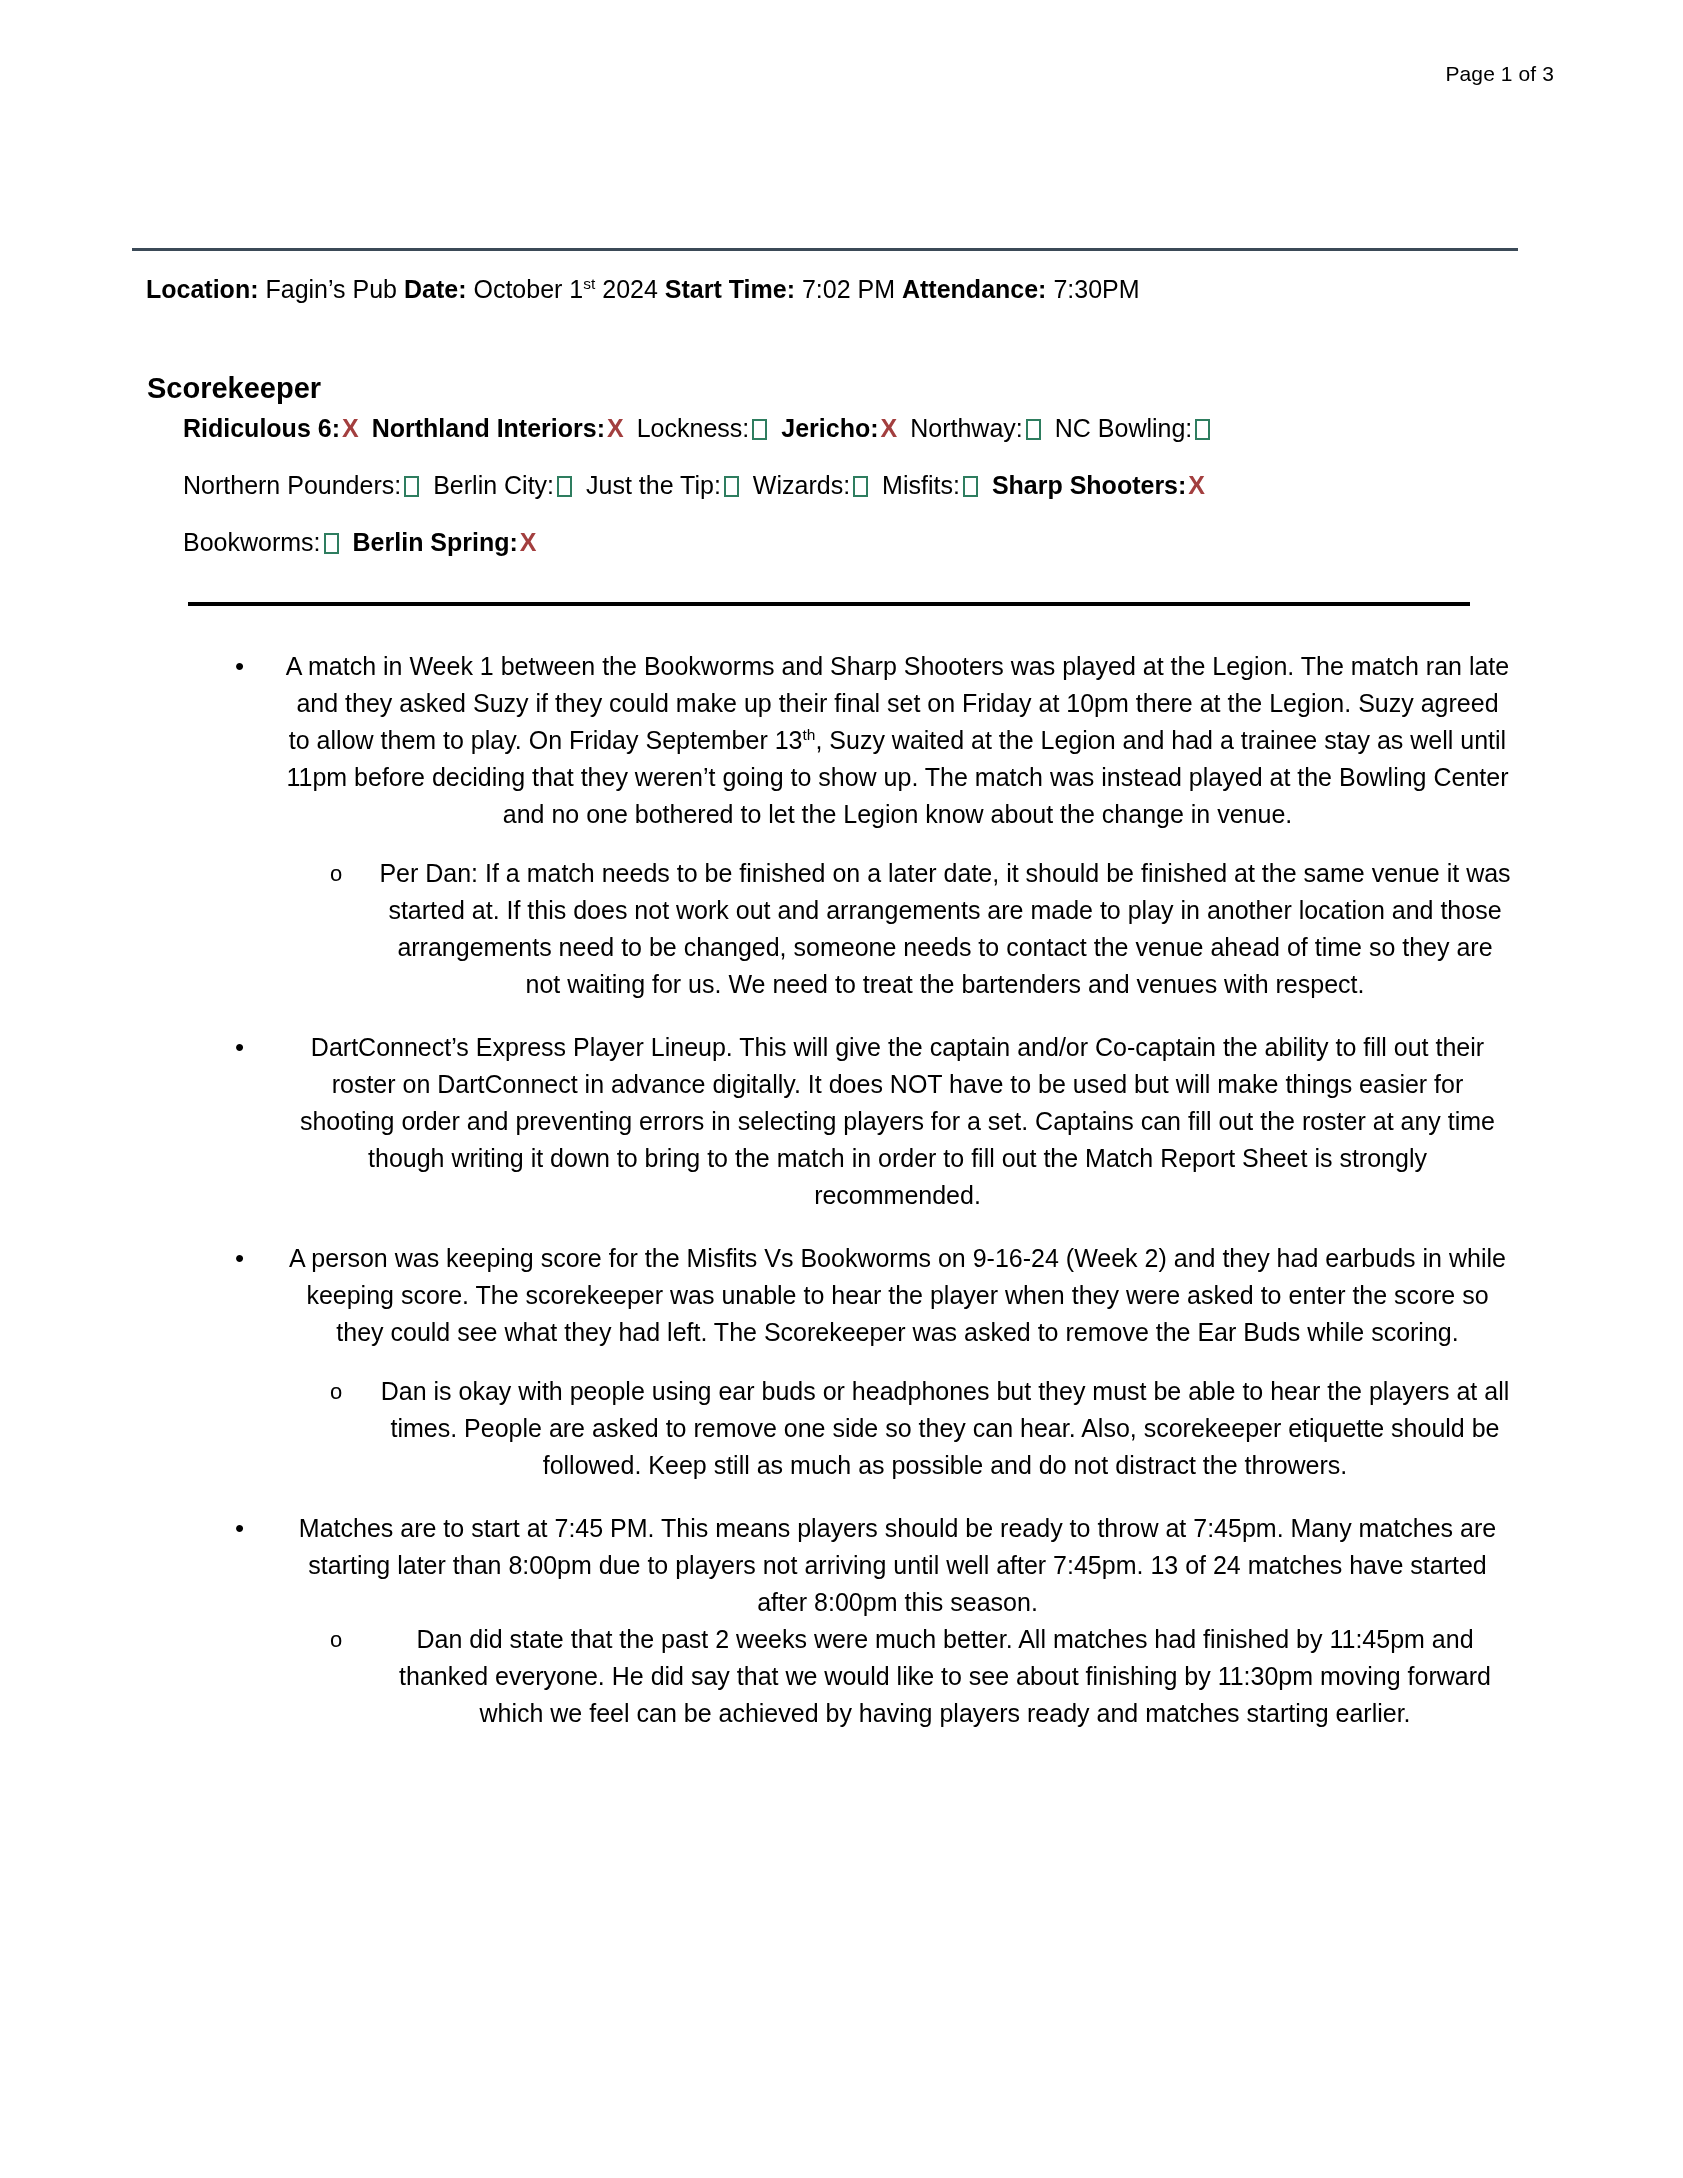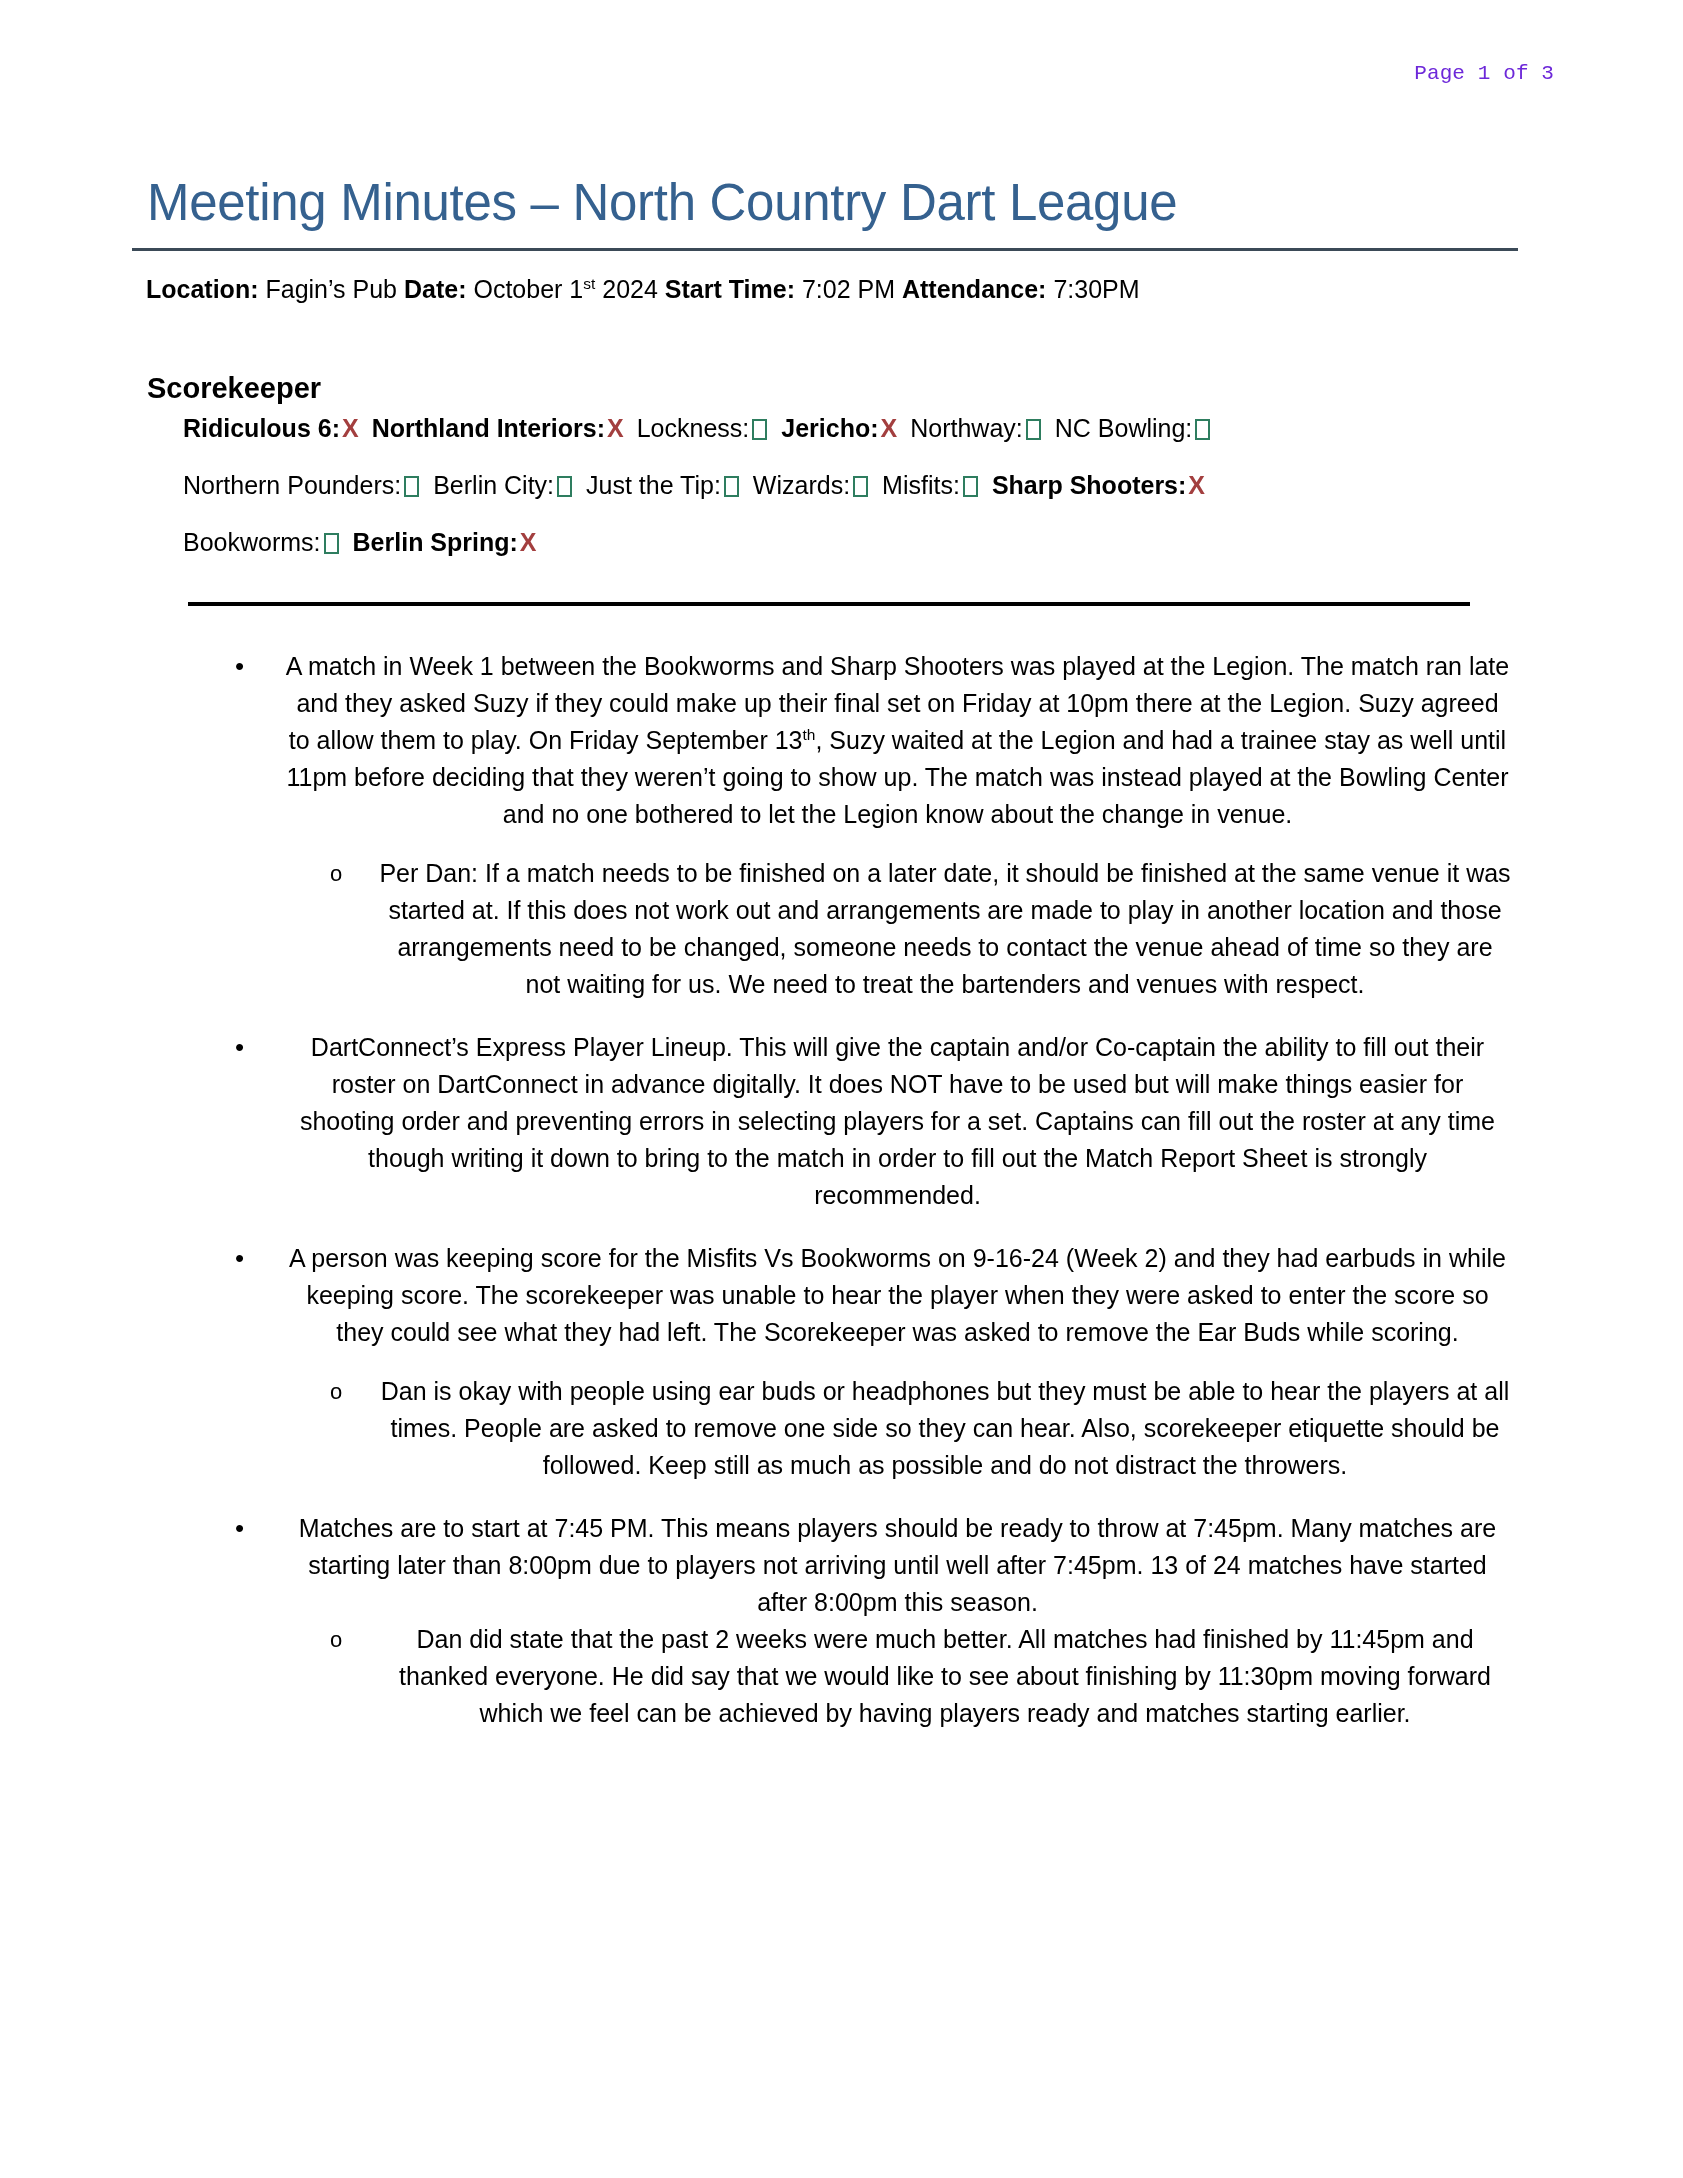--- a/index.html
+++ b/index.html
@@ -17,23 +17,22 @@
     box-sizing: border-box;
     overflow: hidden;
   }
 
   
   .page-number {
     position: absolute;
     top: 62px;
     right: 129px;
     font-size: 21px;
-    color: #6d28d9;
+    color: #000000;
     letter-spacing: 0.1px;
-    font-family: Liberation Mono, monospace;
   }
 
   .doc-title {
     position: absolute;
     left: 147px;
     top: 139px;
     font-size: 51px;
     font-weight: normal;
     color: #35618f;
     letter-spacing: -0.3px;
@@ -158,21 +157,20 @@
   .sub-item.tight { margin-top: 0; }
   .bullet-item.tight-after { margin-bottom: 8px; }
 </style>
 </head>
 <body>
 
 <div class="page">
 
   <div class="page-number">Page 1 of 3</div>
 
-  <h1 class="doc-title">Meeting Minutes – North Country Dart League</h1>
 
   <div class="title-rule"></div>
 
   <div class="meta-line">
     <b>Location:</b>
     <span>Fagin’s Pub</span>
     <b>Date:</b>
     <span>October 1</span><sup>st</sup>
     <span>2024</span>
     <b>Start Time:</b>

